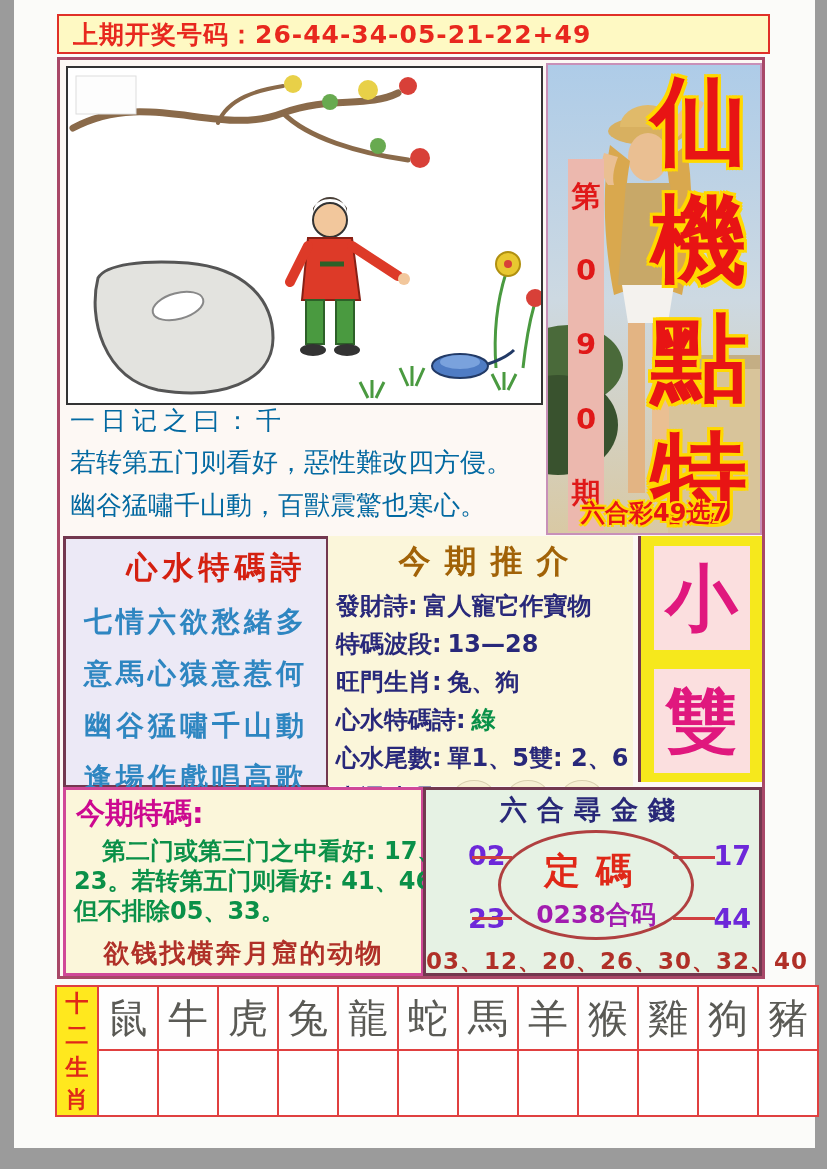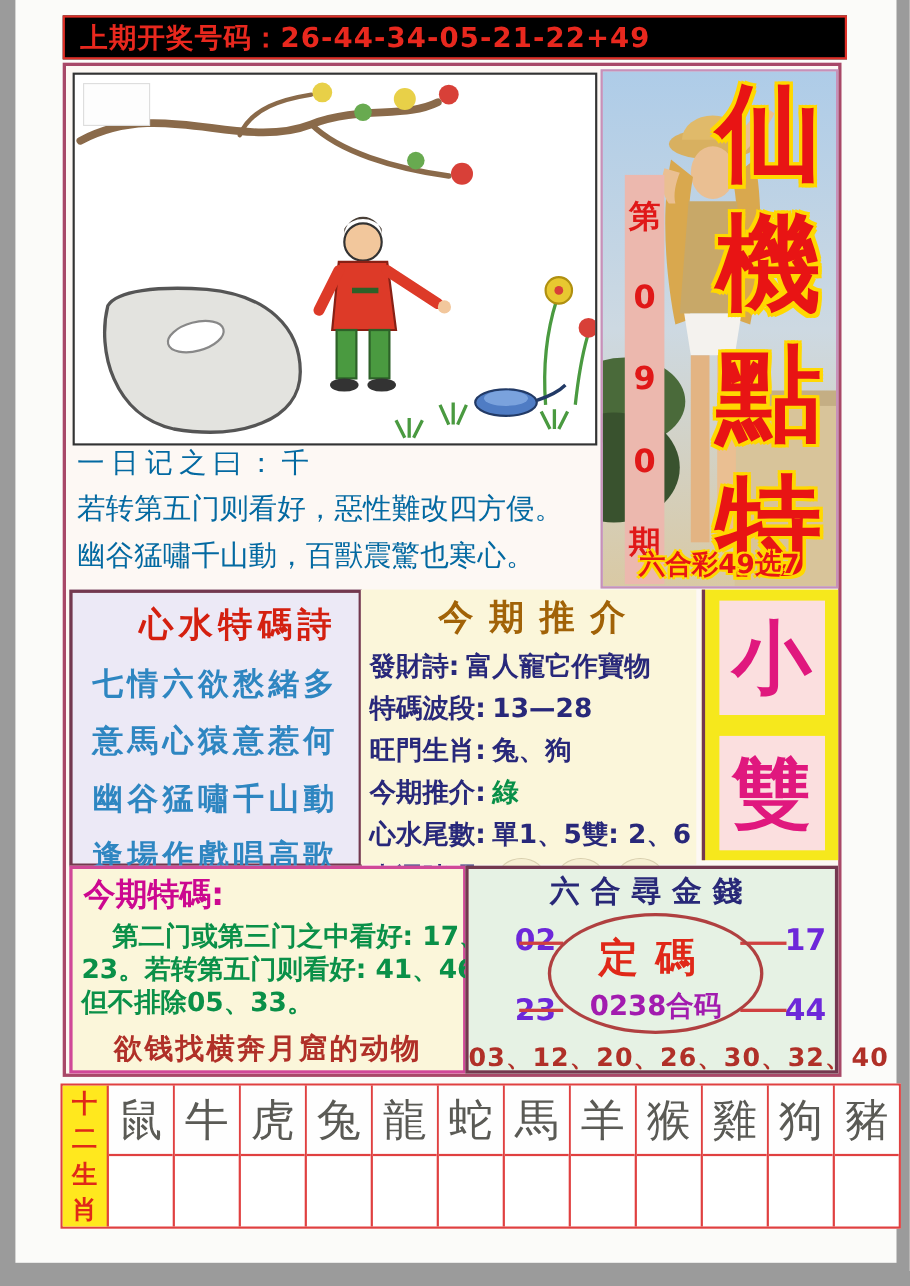--- a/index.html
+++ b/index.html
@@ -7,21 +7,21 @@
     width:827px;height:1169px;position:relative;
     background:#9b9b9b;
     font-family:"DejaVu Sans","Liberation Sans",sans-serif;
     overflow:hidden;
   }
   .page{position:absolute;left:14px;top:0;width:801px;height:1148px;background:#fbfbf9;}
 
   
   .header-box{
     position:absolute;left:43px;top:14px;width:695px;height:36px;
-    border:2px solid #e03028;background:#000000;
+    border:2px solid #e03028;background:#fef9c3;
     display:flex;align-items:center;padding-left:14px;
     color:#e8281e;font-weight:bold;font-size:25px;letter-spacing:1px;white-space:nowrap;
   }
 
   
   .main{
     position:absolute;left:43px;top:57px;width:702px;height:916px;
     border:3px solid #a84868;background:#fdf8f4;
   }
 
@@ -258,21 +258,21 @@
           <div class="hline">逢場作戲唱高歌</div>
         </div>
     </div>
 
     <div class="rec-box">
       <div class="rec-title">今期推介</div>
       <div class="rec-rows">
           <div class="rec-row"><span>發財詩:</span><span class="v">富人寵它作寶物</span></div>
           <div class="rec-row"><span>特碼波段:</span><span class="v">13—28</span></div>
           <div class="rec-row"><span>旺門生肖:</span><span class="v">兔、狗</span></div>
-          <div class="rec-row"><span>今期推介:</span><span class="v v-green">綠</span></div>
+          <div class="rec-row"><span>心水特碼詩:</span><span class="v v-green">綠</span></div>
           <div class="rec-row"><span>心水尾數:</span><span class="v">單1、5雙: 2、6</span></div>
           <div class="rec-row"><span>幸運號碼:</span><span class="lucky-circle">16</span><span class="lucky-circle">21</span><span class="lucky-circle">22</span></div>
         </div>
     </div>
 
     <div class="sd-box">
       <div class="sd-cell">
         <span>小</span>
       </div>
       <div class="sd-cell">

